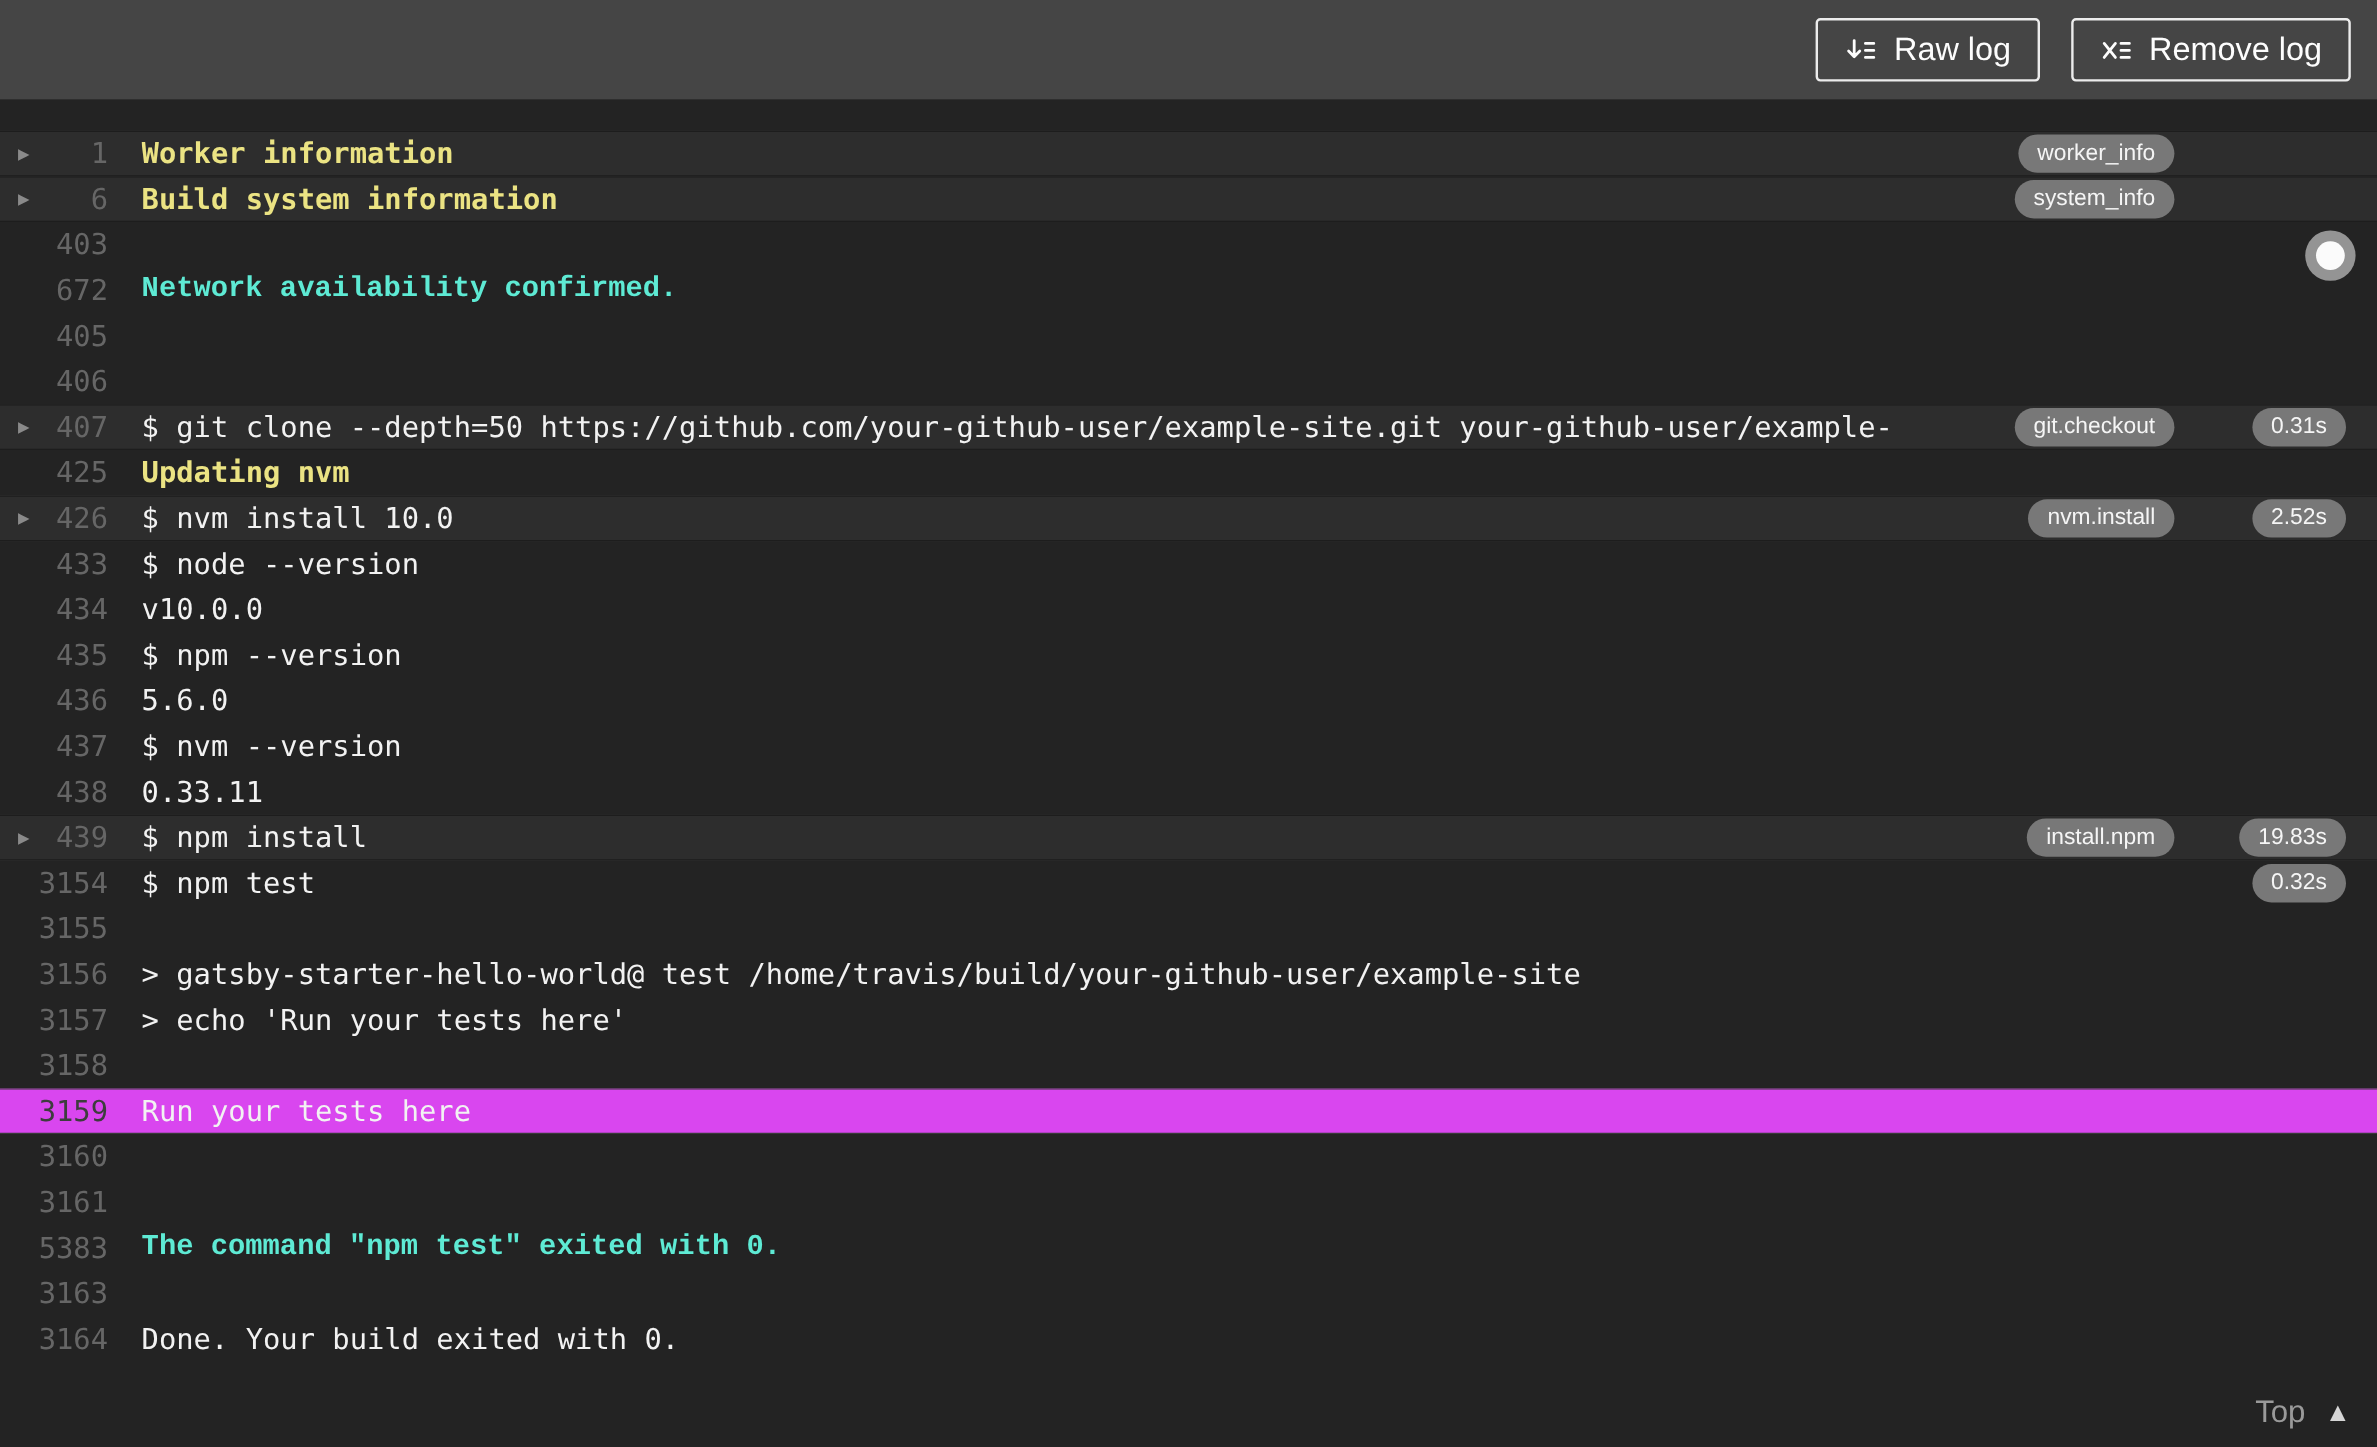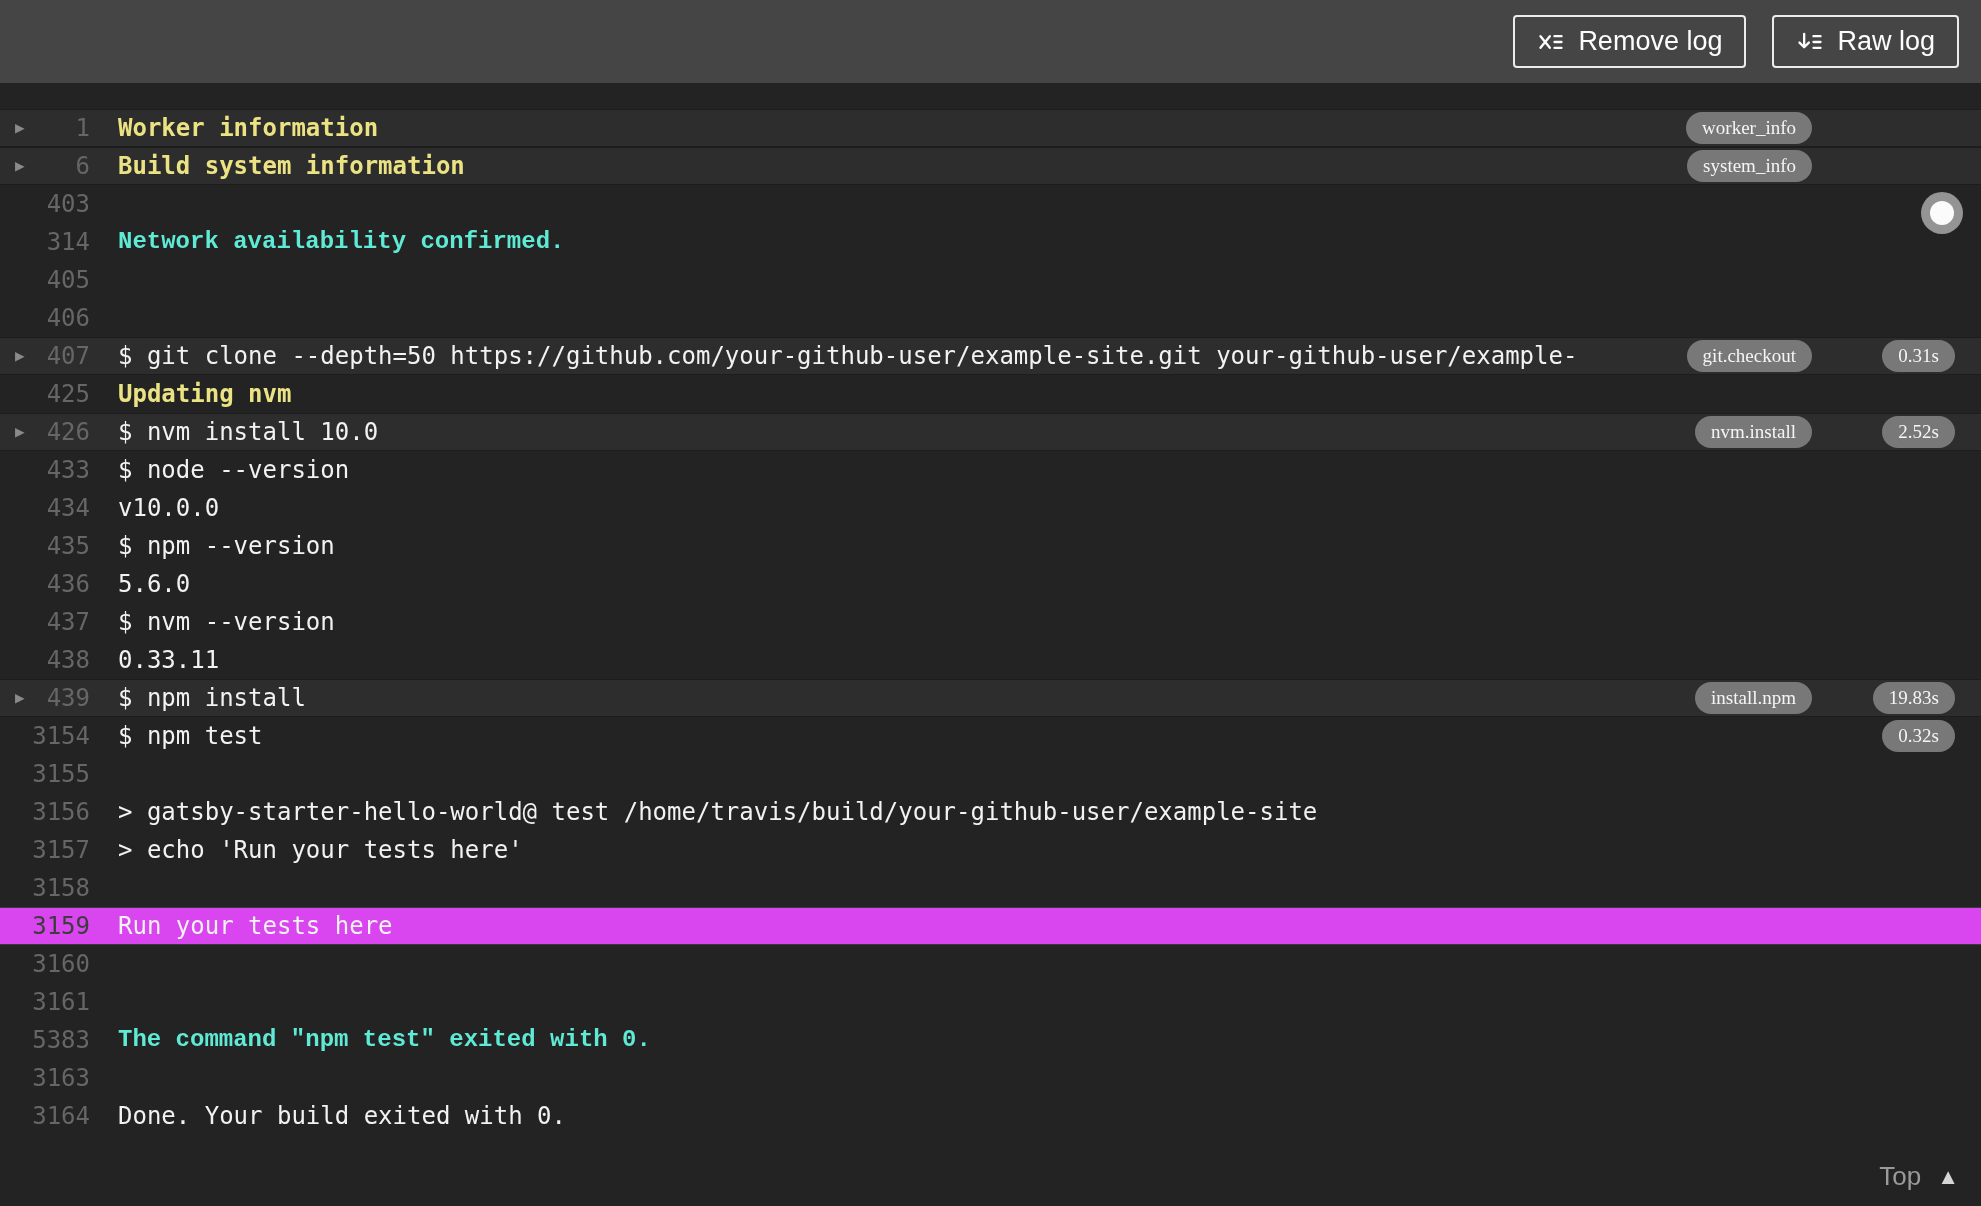--- a/index.html
+++ b/index.html
@@ -45,21 +45,21 @@
   .row.bg-selected .num { color:#3d3d3d; }
 
   .row.style-header .txt  { color:#ebe383; font-weight:bold;text-align:right; }
   .row.style-success .txt { color:#5eead4; font-weight:bold;font-family:Liberation Mono, monospace; }
 
   .badge {
     position:absolute; top:3px; height:32px;
     display:flex; align-items:center;
     background:#787878; color:#f5f5f5;
     border-radius:16px; padding:0 16px;
-    font-family:Liberation Serif, serif; font-size:19px;
+    font-family:Liberation Sans, sans-serif; font-size:19px;
   }
   .badge.tag  { right:169px; }
   .badge.time { right:26px; }
 
   
   .scroll-dot {
     position:absolute; left:1921px; top:109px;
     width:42px; height:42px; border-radius:50%;
     background:#949494; cursor:pointer;
     display:flex; align-items:center; justify-content:center;
@@ -71,38 +71,38 @@
     display:flex; align-items:center; gap:16px;
     color:#9a9a9a; font-size:26px; cursor:pointer;
     font-family:"Liberation Sans", sans-serif;
   }
   .top-link .tri { color:#d6d6d6; font-size:22px; }
 </style>
 </head>
 <body>
 
 <div class="topbar">
+  <button class="tb-btn">
+    <span>
+      <svg width="28" height="28" viewBox="0 0 24 24" fill="none" stroke="#fdfdfd" stroke-width="2" stroke-linecap="round" stroke-linejoin="round">
+        <path d="M7 5v11 M3 12.5 L7 16.5 L11 12.5"></path>
+        <path d="M15 7h6 M15 12h6 M15 17h6"></path>
+      </svg>
+    </span>
+    <span>Raw log</span>
+  </button>
   <button class="tb-btn">
     <span>
       <svg width="28" height="28" viewBox="0 0 24 24" fill="none" stroke="#fdfdfd" stroke-width="2" stroke-linecap="round">
         <path d="M3 7 L11 17 M11 7 L3 17"></path>
         <path d="M15 7h6 M15 12h6 M15 17h6"></path>
       </svg>
     </span>
     <span>Remove log</span>
   </button>
-  <button class="tb-btn">
-    <span>
-      <svg width="28" height="28" viewBox="0 0 24 24" fill="none" stroke="#fdfdfd" stroke-width="2" stroke-linecap="round" stroke-linejoin="round">
-        <path d="M7 5v11 M3 12.5 L7 16.5 L11 12.5"></path>
-        <path d="M15 7h6 M15 12h6 M15 17h6"></path>
-      </svg>
-    </span>
-    <span>Raw log</span>
-  </button>
 </div>
 
 <div class="log">
   <div id="log-lines">
       <div class="row style-header bg-fold">
     <span class="arrow" style="visibility: visible;">▶</span>
     <a class="num">1</a>
     <span class="txt">Worker information</span>
     <span class="badge tag">worker_info</span>
     
@@ -116,21 +116,21 @@
   </div>
       <div class="row">
     <span class="arrow">▶</span>
     <a class="num">403</a>
     <span class="txt"></span>
     
     
   </div>
       <div class="row style-success">
     <span class="arrow">▶</span>
-    <a class="num">314</a>
+    <a class="num">672</a>
     <span class="txt">Network availability confirmed.</span>
     
     
   </div>
       <div class="row">
     <span class="arrow">▶</span>
     <a class="num">405</a>
     <span class="txt"></span>
     
     

